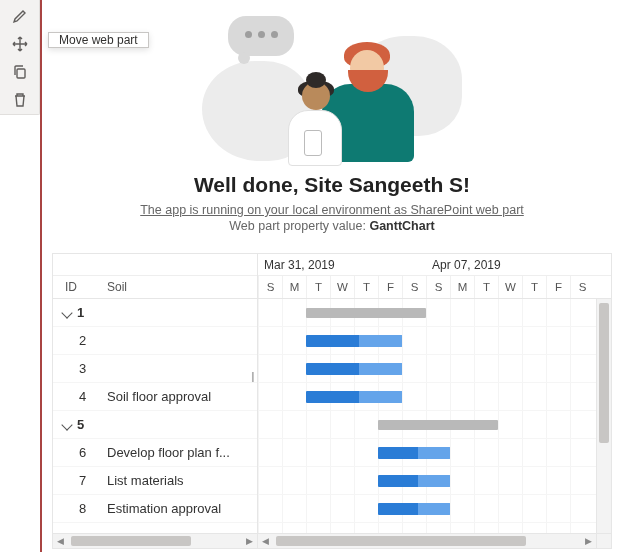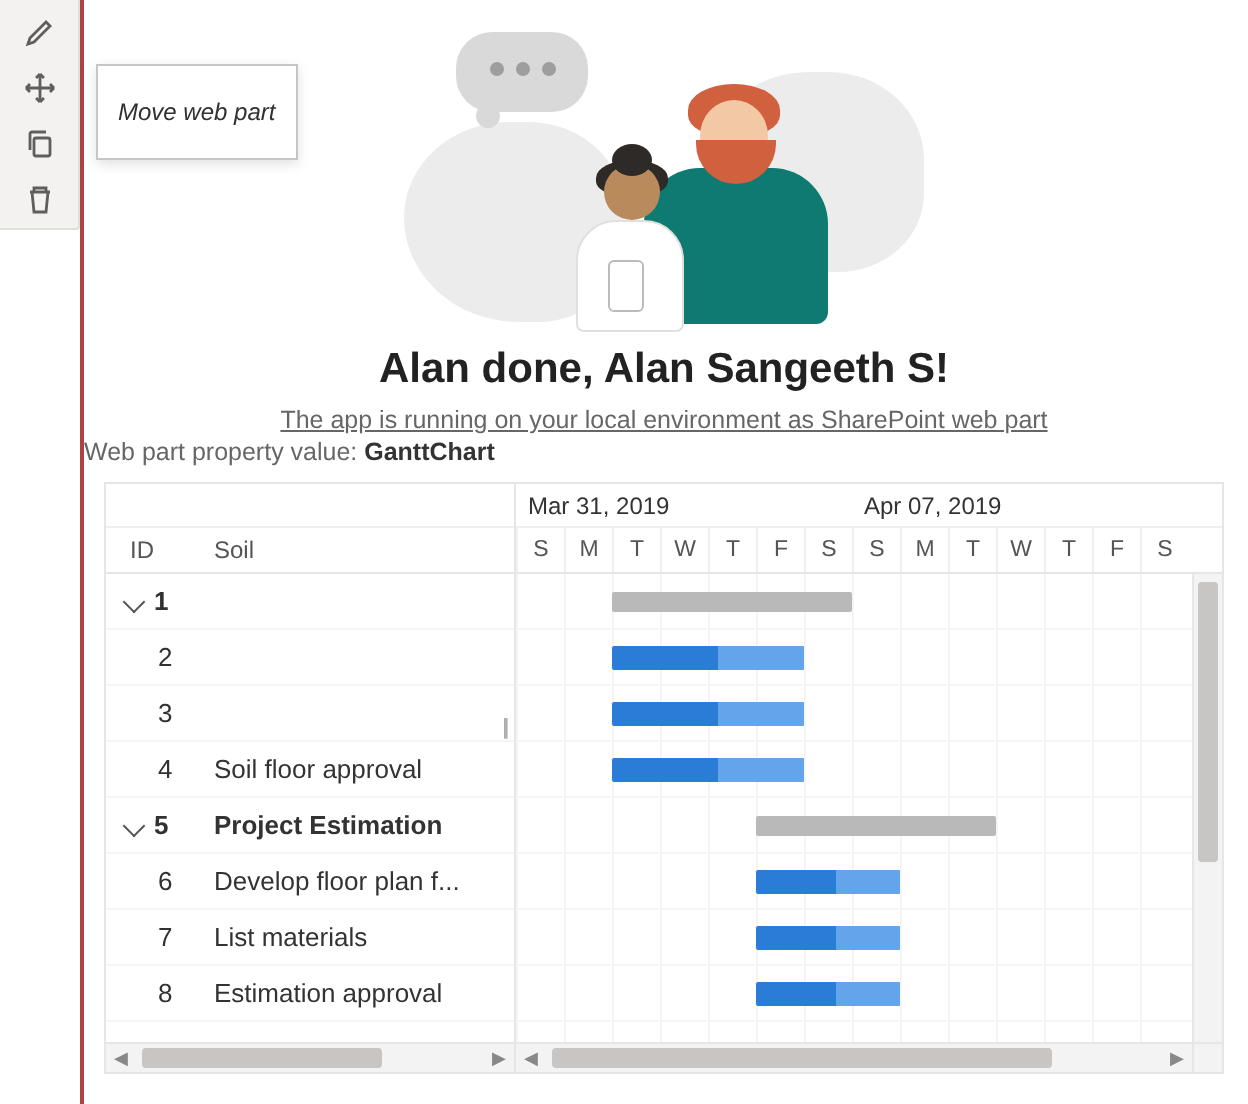--- a/index.html
+++ b/index.html
@@ -36,27 +36,26 @@
     color: #605e5c;
     cursor: pointer;
     border-radius: 2px;
   }
   .toolbar svg { width: 16px; height: 16px; stroke: #605e5c; fill: none; stroke-width: 1.4; }
   .tooltip {
     position: absolute;
     left: 48px; top: 32px;
     background: #fff;
     border: 1px solid #c8c6c4;
-    padding: 16px 10px;
+    padding: 0 10px;
     font-size: 12px;
     color: #323130;
     box-shadow: 0 2px 6px rgba(0,0,0,0.12);
     white-space: nowrap;
     z-index: 20;
-    font-style: italic;
   }
   
   .content {
     position: absolute;
     left: 40px; top: 0;
     right: 2px; bottom: 0;
     border-left: 2px solid #a94442;
     padding-top: 10px;
   }
   .hero {
@@ -112,23 +111,24 @@
     color: #222;
   }
   .subtext {
     text-align: center;
     font-size: 12.5px;
     color: #666;
     margin: 0 0 2px 0;
     text-decoration: underline;
   }
   .subtext2 {
+    text-align: center;
     font-size: 12.5px;
     color: #666;
-    margin: 0 0 8px 0;
+    margin: 0 0 20px 0;
   }
   .subtext2 b { color: #333; font-weight: 600; }
 
   
   .gantt-wrap {
     margin: 0 10px 0 10px;
     border: 1px solid #e6e6e6;
     height: 296px;
     position: relative;
     display: flex;
@@ -305,21 +305,21 @@
     </div>
     <div class="woman">
       <div class="body"></div>
         <div class="hair2"></div>
         <div class="head"></div>
         <div class="bun"></div>
         <div class="phone"></div>
     </div>
   </div>
 
-  <h1 class="headline">Alan done, Alan Sangeeth S!</h1>
+  <h1 class="headline">Well done, Site Sangeeth S!</h1>
   <p class="subtext">The app is running on your local environment as SharePoint web part</p>
   <p class="subtext2">
     <span>Web part property value: </span><b>GanttChart</b>
   </p>
 
   <div class="gantt-wrap">
 
     <div class="gantt-header">
       <div class="left-pane">
         <div class="hdr-row1"></div>
@@ -377,21 +377,20 @@
               <span style="width: 12px;"></span>
               <span class="num">4</span>
             </div>
             <div class="tname">Soil floor approval</div>
           </div>
           <div class="task-row summary">
             <div class="tid">
               <span class="chev"></span>
               <span class="num">5</span>
             </div>
-            <div class="tname">Project Estimation</div>
           </div>
           <div class="task-row">
             <div class="tid">
               <span style="width: 12px;"></span>
               <span class="num">6</span>
             </div>
             <div class="tname">Develop floor plan f...</div>
           </div>
           <div class="task-row">
             <div class="tid">

